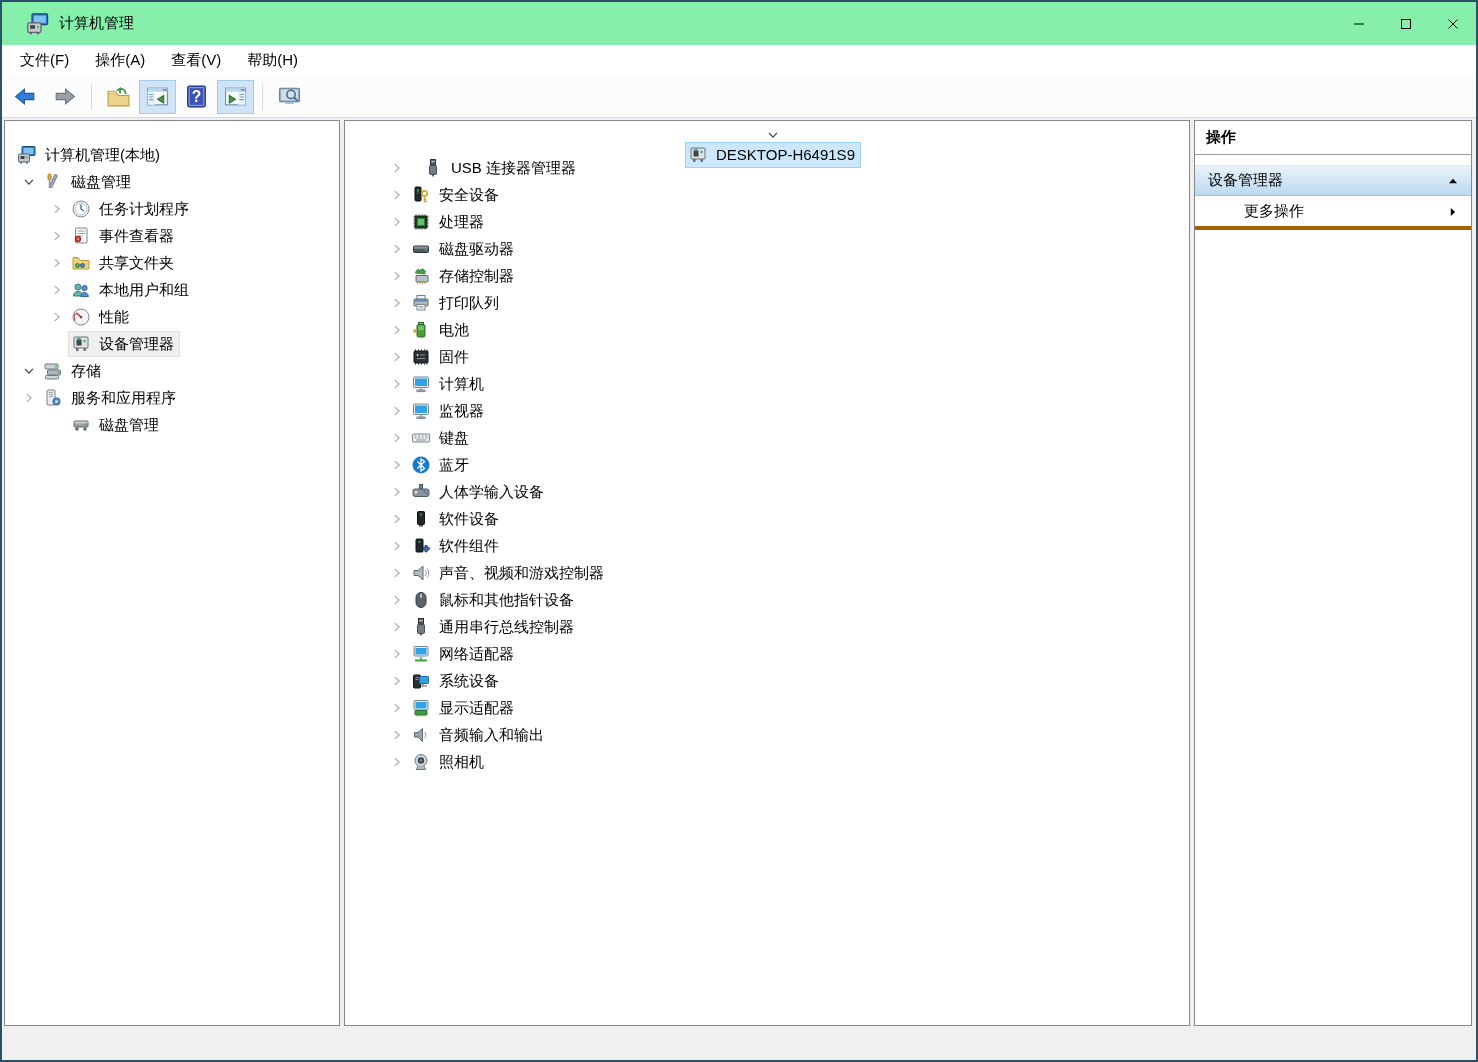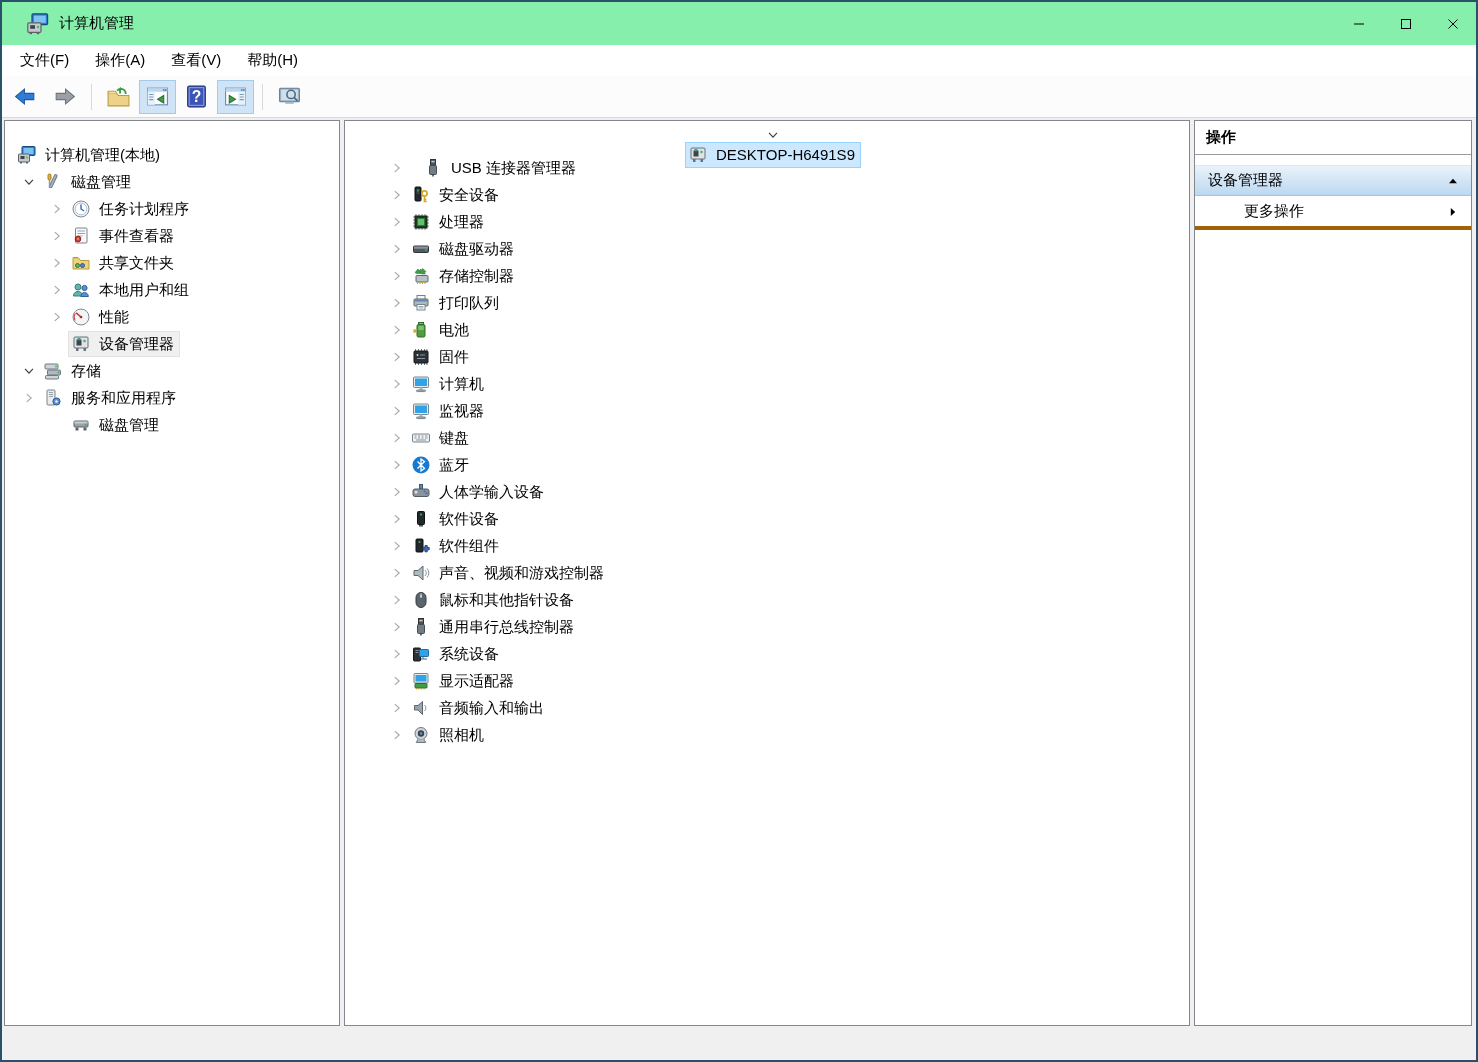--- a/index.html
+++ b/index.html
@@ -707,20 +707,39 @@
         </div>
         <div class="tree-row" style="padding-left: 40px;">
           <span class="chev">
             <svg viewBox="0 0 16 16">
               <path d="M5.5 3.5l5 4.5-5 4.5" fill="none" stroke="#a8a8a8" stroke-width="1.3"></path>
             </svg>
           </span>
           <span class="row-body">
             <span class="ic">
               <svg viewBox="0 0 20 20">
+                <rect x="3" y="2.5" width="14" height="9.5" rx="1" fill="#e8ecef" stroke="#79838b"></rect>
+                <rect x="4.5" y="4" width="11" height="6.5" fill="#30a2e8"></rect>
+                <rect x="8.5" y="12" width="3" height="2" fill="#aeb9c0"></rect>
+                <path d="M4 16.5h12" stroke="#3f9d46" stroke-width="2"></path>
+                <path d="M10 14v2.5" stroke="#3f9d46" stroke-width="1.6"></path>
+              </svg>
+            </span>
+            <span class="lbl">网络适配器</span>
+          </span>
+        </div>
+        <div class="tree-row" style="padding-left: 40px;">
+          <span class="chev">
+            <svg viewBox="0 0 16 16">
+              <path d="M5.5 3.5l5 4.5-5 4.5" fill="none" stroke="#a8a8a8" stroke-width="1.3"></path>
+            </svg>
+          </span>
+          <span class="row-body">
+            <span class="ic">
+              <svg viewBox="0 0 20 20">
                 <rect x="2.5" y="4" width="7" height="13" rx="1" fill="#2b3136" stroke="#14181b"></rect>
                 <path d="M4.5 6.5h3M4.5 8.5h3" stroke="#8a949c"></path>
                 <rect x="8.5" y="5.5" width="9" height="7" rx=".8" fill="#30a2e8" stroke="#1a6fa8"></rect>
                 <path d="M12 12.5v2M10 15h6" stroke="#545c63"></path>
               </svg>
             </span>
             <span class="lbl">系统设备</span>
           </span>
         </div>
         <div class="tree-row" style="padding-left: 40px;">

